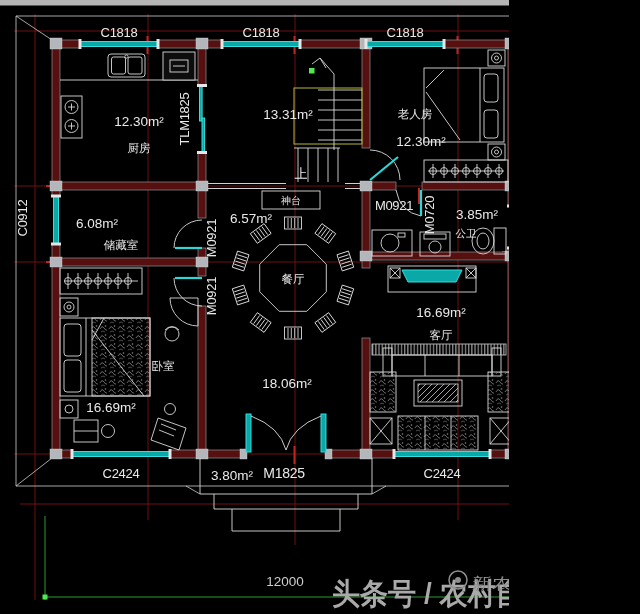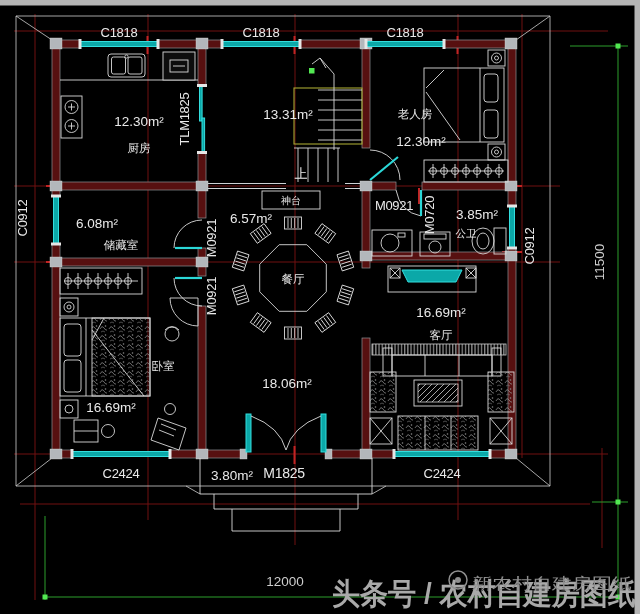--- a/index.html
+++ b/index.html
@@ -1,16 +1,16 @@
 <!DOCTYPE html>
 <html><head>
 <meta charset="utf-8">
 <style>
   html,body{margin:0;padding:0;background:#000;}
-  #stage{position:relative;width:640px;height:614px;background:#000;overflow:hidden;}
+  #stage{position:relative;width:509px;height:614px;background:#000;overflow:hidden;}
   svg{display:block;}
   text{font-family:"Liberation Sans",sans-serif;text-anchor:middle;}
   .t{fill:#e9e9e9;}
   .area{font-size:13.5px;}
   .cjk{font-size:11.5px;}
   .small{font-size:10px;}
   .code{font-size:13px;letter-spacing:-0.3px;}
   .dim{fill:#cdcdcd;font-size:13.5px;}
   .wm1{fill:#a9a9a9;font-size:30px;font-weight:bold;}
   .wm2{fill:#8f8f8f;font-size:16px;}

